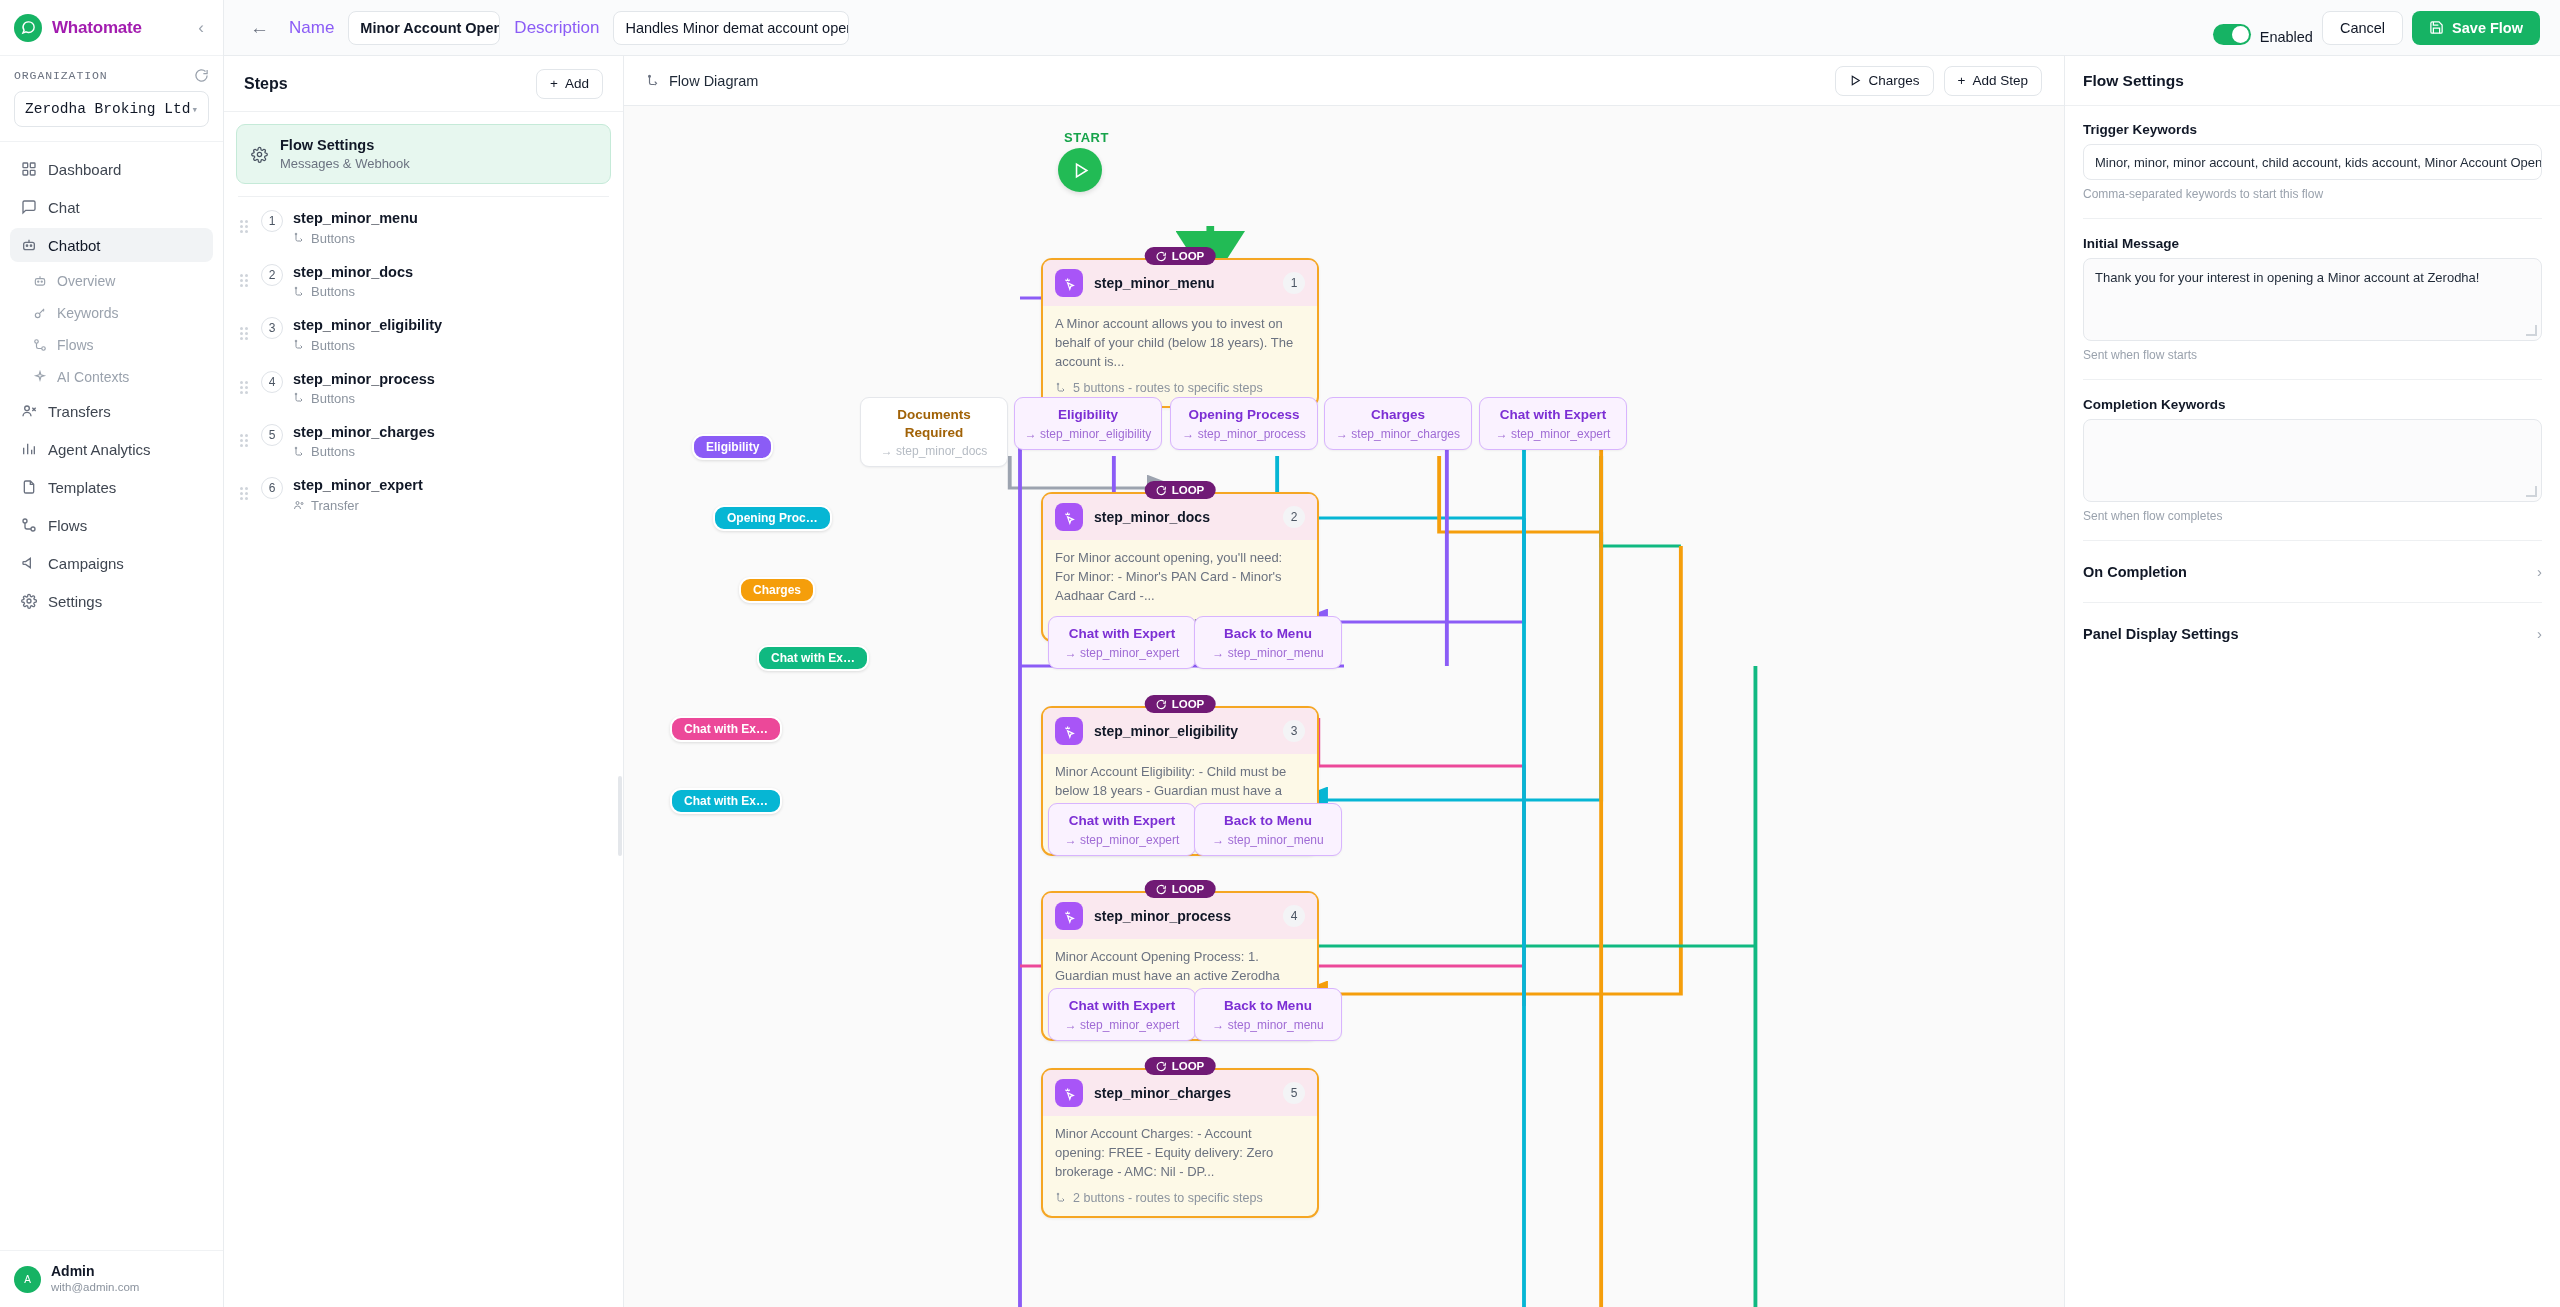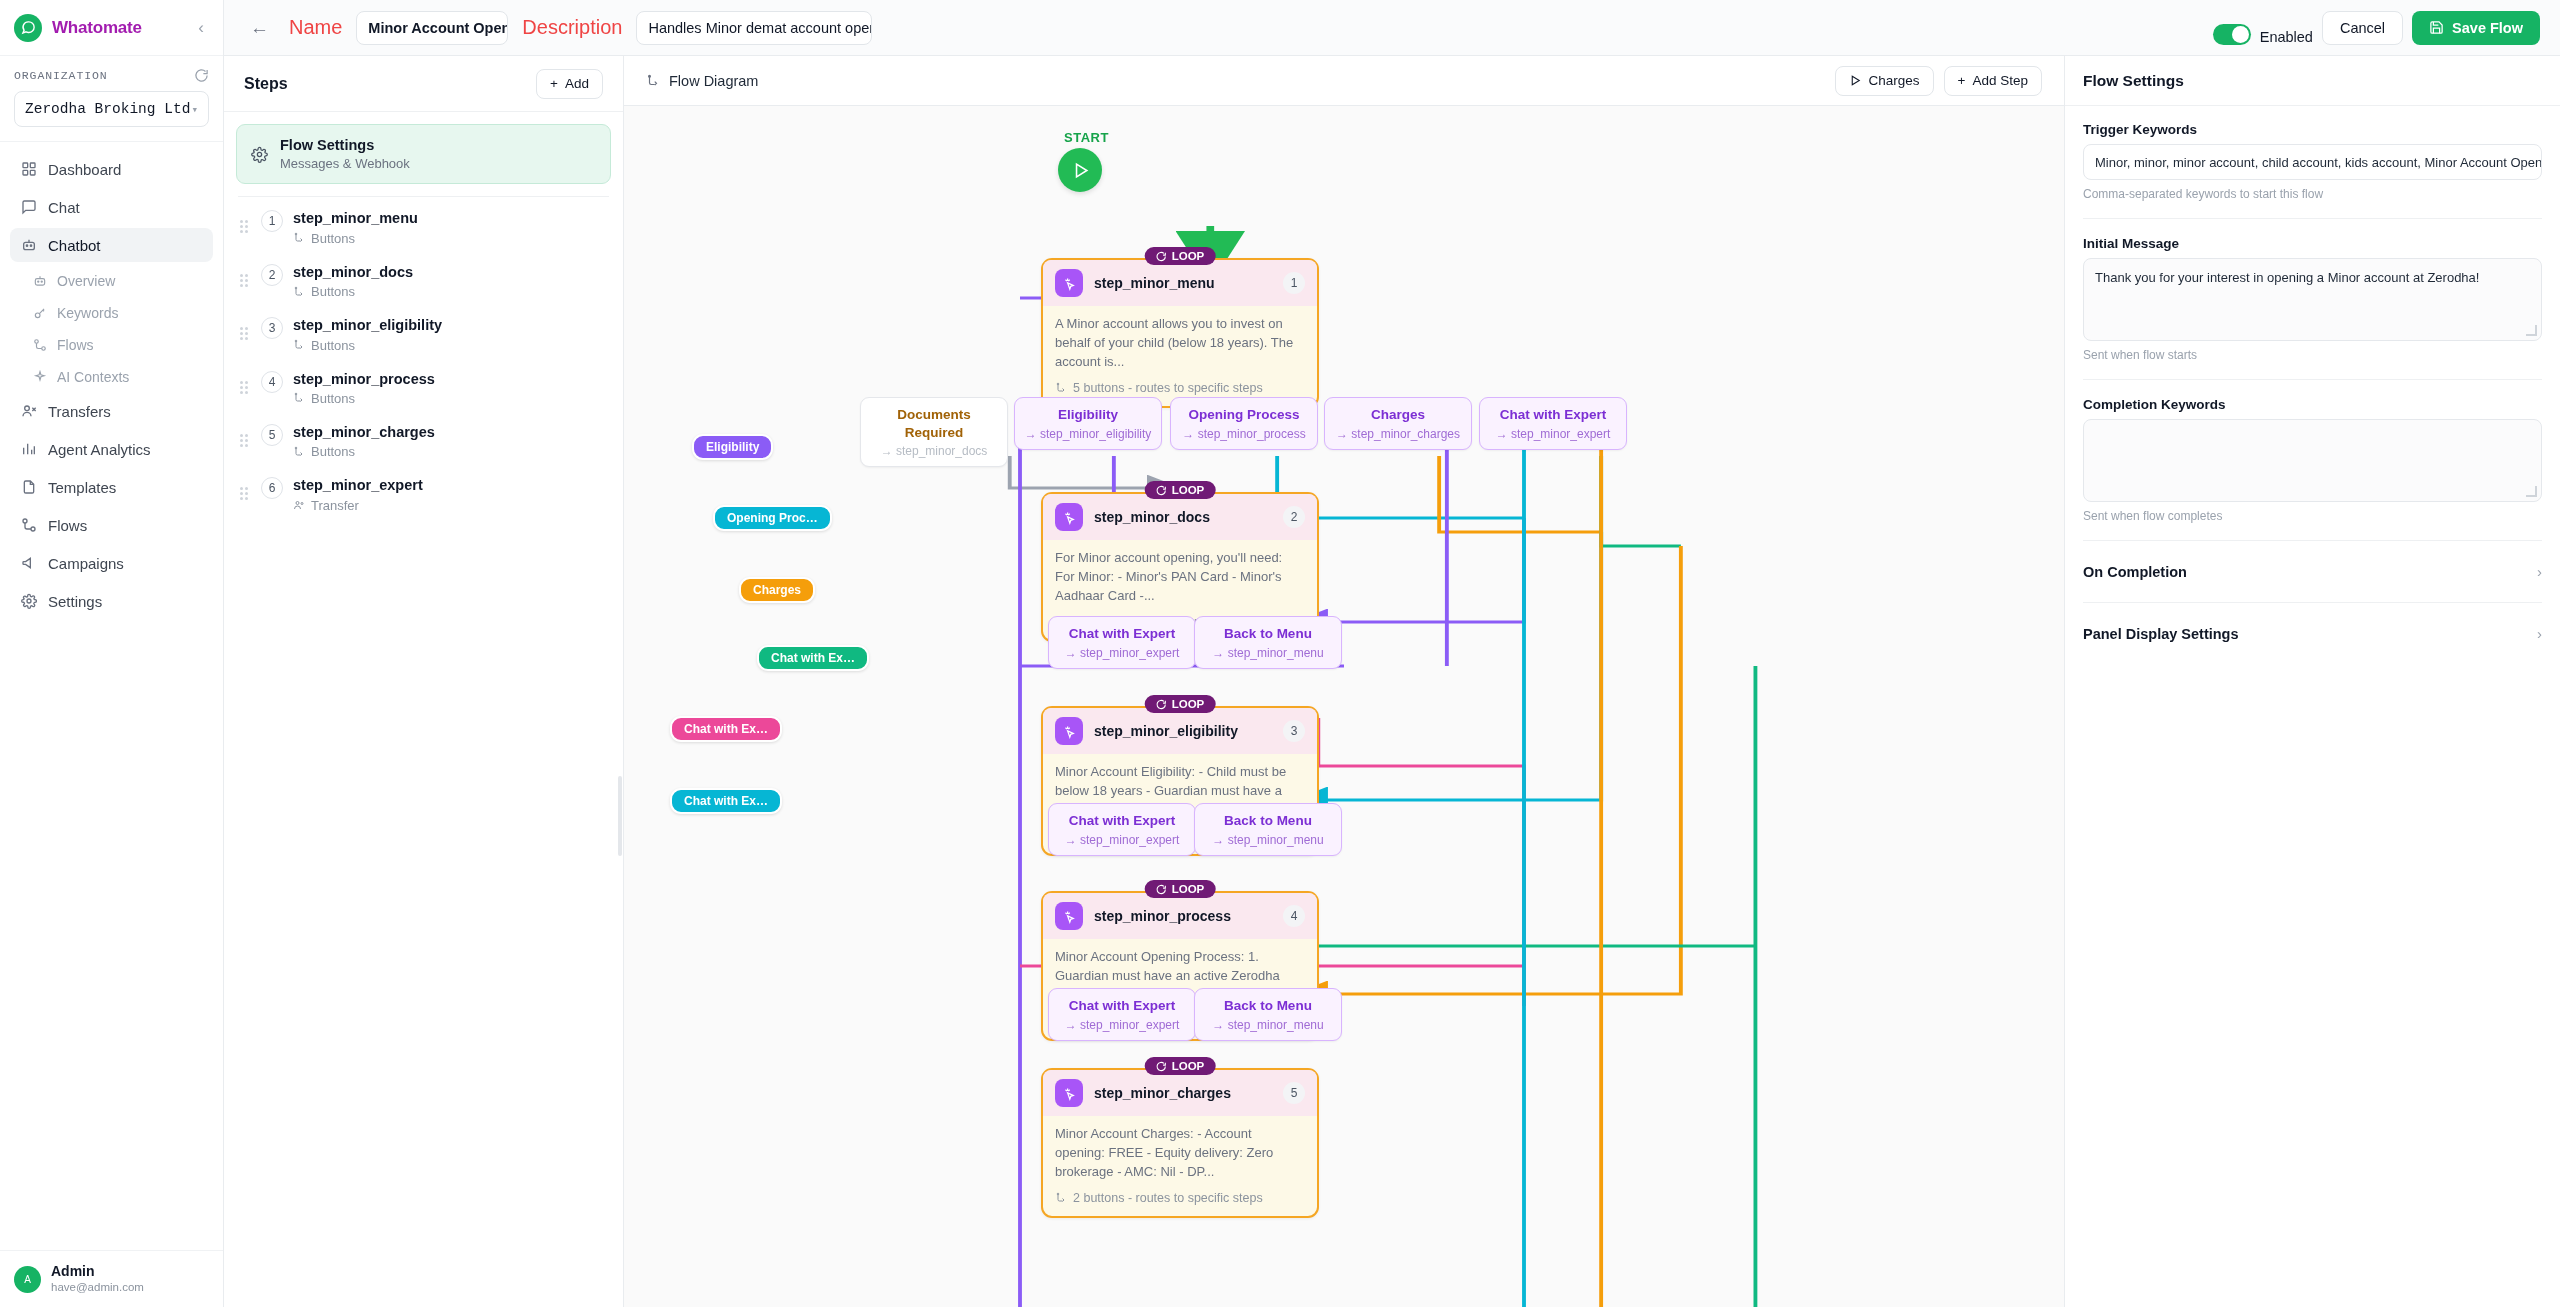--- a/index.html
+++ b/index.html
@@ -42,21 +42,21 @@
   .avatar { width:27px;height:27px;border-radius:50%;background:#16b364;color:#fff;font-size:10px;
             display:flex;align-items:center;justify-content:center;}
   .u-name{font-size:14px;font-weight:700;color:#111827;line-height:1.2;}
   .u-mail{font-size:11.5px;color:#8b939e;line-height:1.3;}
 
   
   .main { flex:1; display:flex; flex-direction:column; min-width:0; }
   .topbar { height:56px; background:#fafbfc; border-bottom:1px solid #e9ecef; display:flex;
             align-items:center; padding:0 20px; gap:14px; }
   .back-arrow { color:#6b7280; font-size:19px; cursor:pointer; padding:2px 6px;}
-  .fld-label { font-size:20px; color:#ef4444; }
+  .fld-label { font-size:17px; color:#8b5cf6; }
   .fld { height:34px; border:1px solid #e2e6ea; border-radius:8px; background:#fff; padding:0 11px;
          font-size:14.5px; color:#111827; display:flex; align-items:center; overflow:hidden;
          white-space:nowrap; font-weight:600;}
   .fld.name { width:152px; }
   .fld.desc { width:236px; font-weight:400; }
   .top-right { margin-left:auto; display:flex; align-items:flex-end; gap:9px;}
   .toggle { width:38px;height:21px;border-radius:11px;background:#16b364;position:relative;cursor:pointer;}
   .toggle:after{content:"";position:absolute;width:17px;height:17px;border-radius:50%;background:#fff;top:2px;right:2px;}
   .toggle-label{font-size:14.5px;color:#111827;}
   .btn-cancel{height:34px;border:1px solid #e2e6ea;border-radius:8px;background:#fff;padding:0 17px;
@@ -321,21 +321,21 @@
             </svg>
           </span>
         <span>Settings</span>
       </div>
     </nav>
 
     <div class="nav-foot">
       <span class="avatar">A</span>
       <span>
         <span class="u-name" style="display:block">Admin</span>
-        <span class="u-mail" style="display:block">have@admin.com</span>
+        <span class="u-mail" style="display:block">with@admin.com</span>
       </span>
     </div>
   </aside>
 
   <div class="main">
 
     <div class="topbar">
       <span class="back-arrow">←</span>
       <span class="fld-label">Name</span>
       <span class="fld name">Minor Account Opening F</span>

